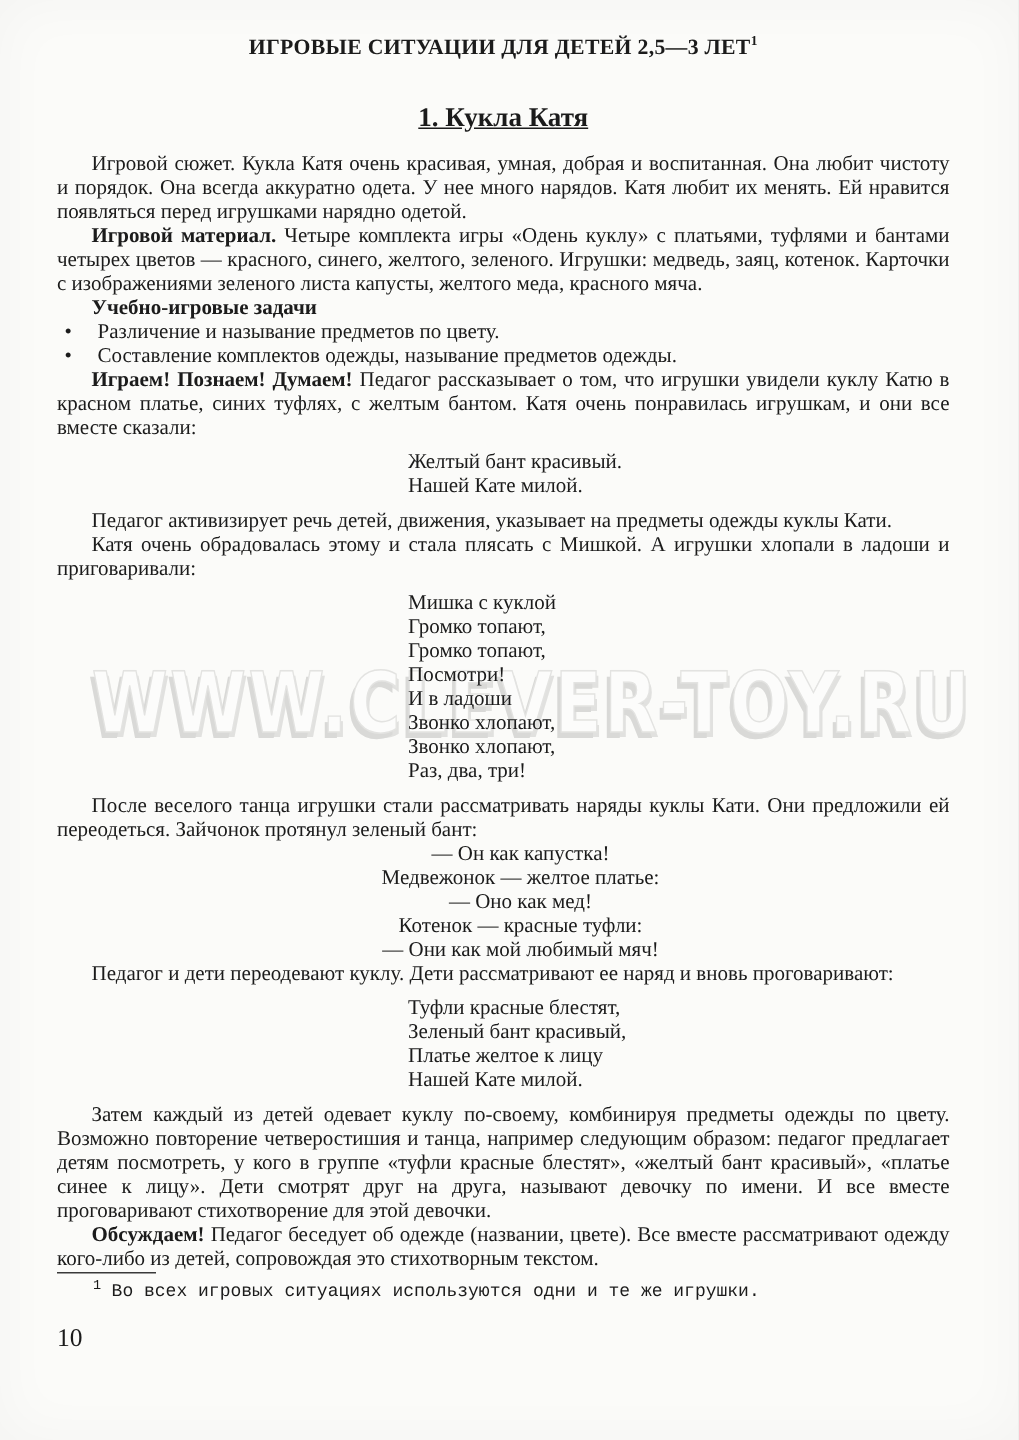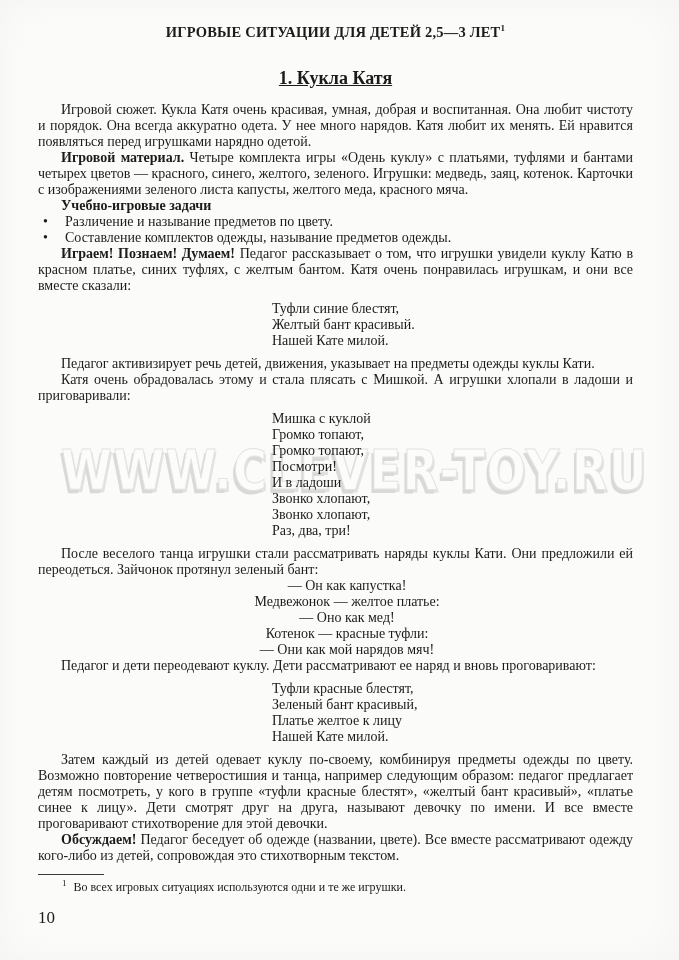--- a/index.html
+++ b/index.html
@@ -32,21 +32,21 @@
   .bullet-item { margin:0; padding-left:27px; position:relative; }
   .bullet-item::before { content:"\2022"; position:absolute; left:5px; top:0; }
 
   .verse { margin:7px 0 7px 234px; }
   .verse-line { white-space:nowrap; }
 
   p.dialogue { margin:0; text-indent:23px;text-align:center; }
 
   sup.fnmark { font-size:9px; line-height:0; vertical-align:super; }
 
-  .footnote-block { margin-top:10px; }
+  .footnote-block { margin-top:0;font-family:Liberation Mono, monospace; }
   .footnote-rule { width:66px; height:0; border-top:1px solid #3a3a3a; margin:0 0 5px 0; }
   .footnote-text { font-size:12px; line-height:14px; padding-left:24px; }
   .footnote-text .fnmark { margin-right:7px; }
 
   .page-number { margin-top:16px; font-size:17px; }
 
   .watermark {
     position:absolute; top:437px; left:0; width:679px;
     z-index:0; text-align:center; white-space:nowrap;
     font-family:"DejaVu Sans", sans-serif; font-weight:bold;
@@ -81,21 +81,20 @@
 
       <p class="tasks-heading">Учебно-игровые задачи</p>
 
       <p class="bullet-item">Различение и называние предметов по цвету.</p>
       <p class="bullet-item">Составление комплектов одежды, называние предметов одежды.</p>
 
       <p class="para"><span class="lead">Играем! Познаем! Думаем!</span>
         <span>Педагог рассказывает о том, что игрушки увидели куклу Катю в красном платье, синих туфлях, с желтым бантом. Катя очень понравилась игрушкам, и они все вместе сказали:</span></p>
 
       <div class="verse">
-        <div class="verse-line">Туфли синие блестят,</div>
         <div class="verse-line">Желтый бант красивый.</div>
         <div class="verse-line">Нашей Кате милой.</div>
       </div>
 
       <p class="para">Педагог активизирует речь детей, движения, указывает на предметы одежды куклы Кати.</p>
       <p class="para">Катя очень обрадовалась этому и стала плясать с Мишкой. А игрушки хлопали в ладоши и приговаривали:</p>
 
       <div class="verse">
         <div class="verse-line">Мишка с куклой</div>
         <div class="verse-line">Громко топают,</div>
@@ -106,21 +105,21 @@
         <div class="verse-line">Звонко хлопают,</div>
         <div class="verse-line">Раз, два, три!</div>
       </div>
 
       <p class="para">После веселого танца игрушки стали рассматривать наряды куклы Кати. Они предложили ей переодеться. Зайчонок протянул зеленый бант:</p>
 
       <p class="dialogue">— Он как капустка!</p>
       <p class="dialogue">Медвежонок — желтое платье:</p>
       <p class="dialogue">— Оно как мед!</p>
       <p class="dialogue">Котенок — красные туфли:</p>
-      <p class="dialogue">— Они как мой нарядов мяч!</p>
+      <p class="dialogue">— Они как мой любимый мяч!</p>
 
       <p class="para">Педагог и дети переодевают куклу. Дети рассматривают ее наряд и вновь проговаривают:</p>
 
       <div class="verse">
         <div class="verse-line">Туфли красные блестят,</div>
         <div class="verse-line">Зеленый бант красивый,</div>
         <div class="verse-line">Платье желтое к лицу</div>
         <div class="verse-line">Нашей Кате милой.</div>
       </div>
 

